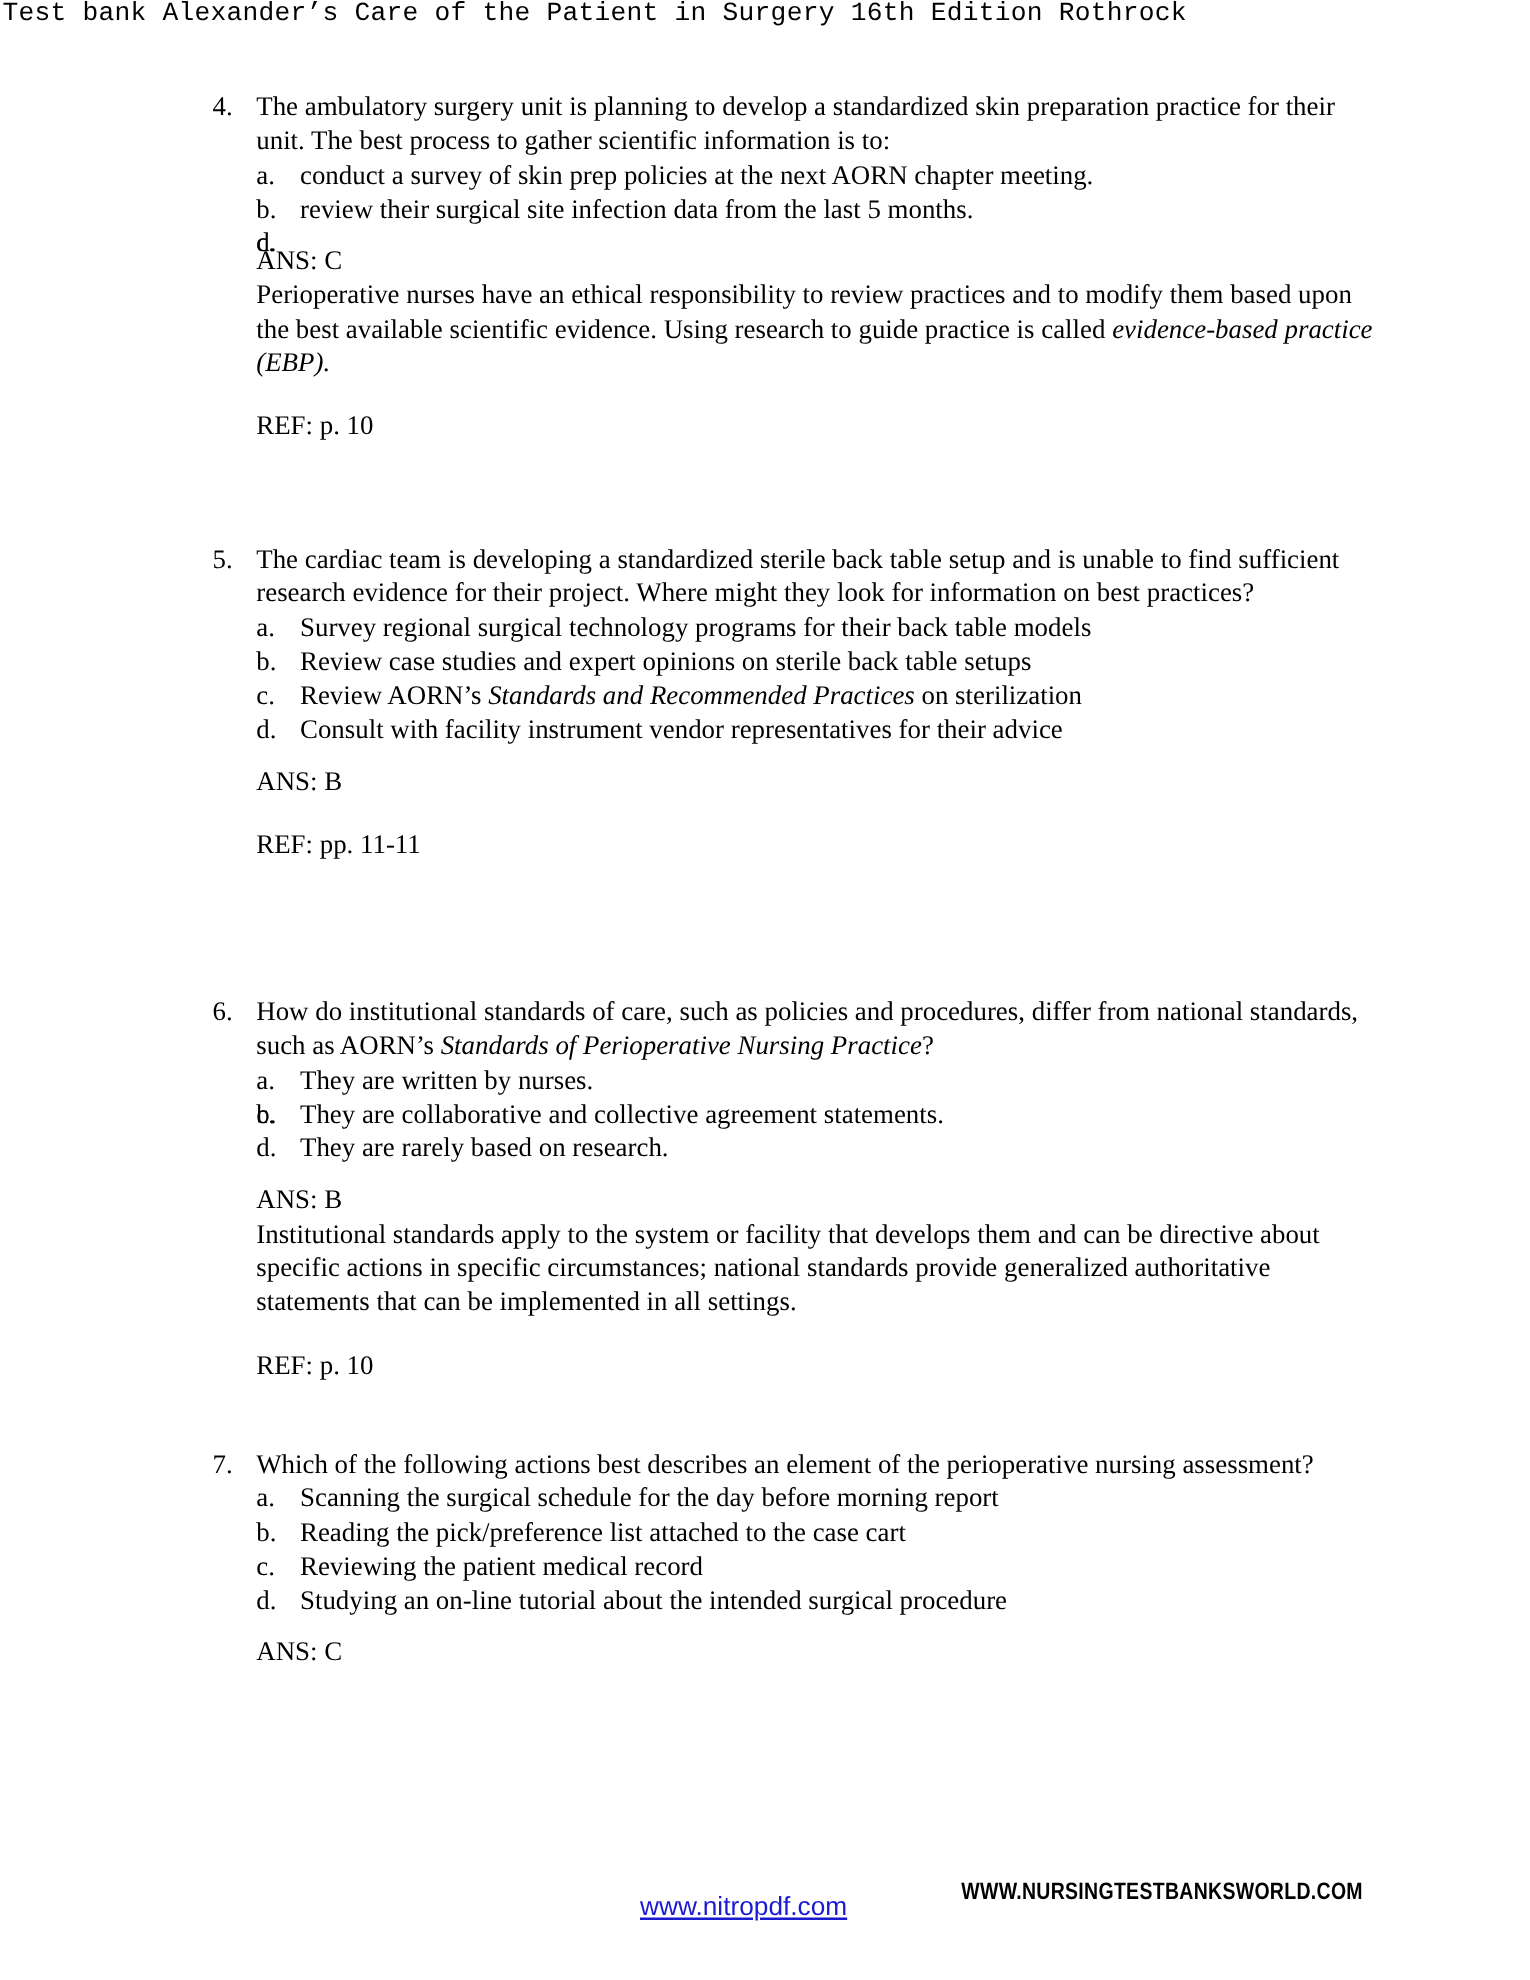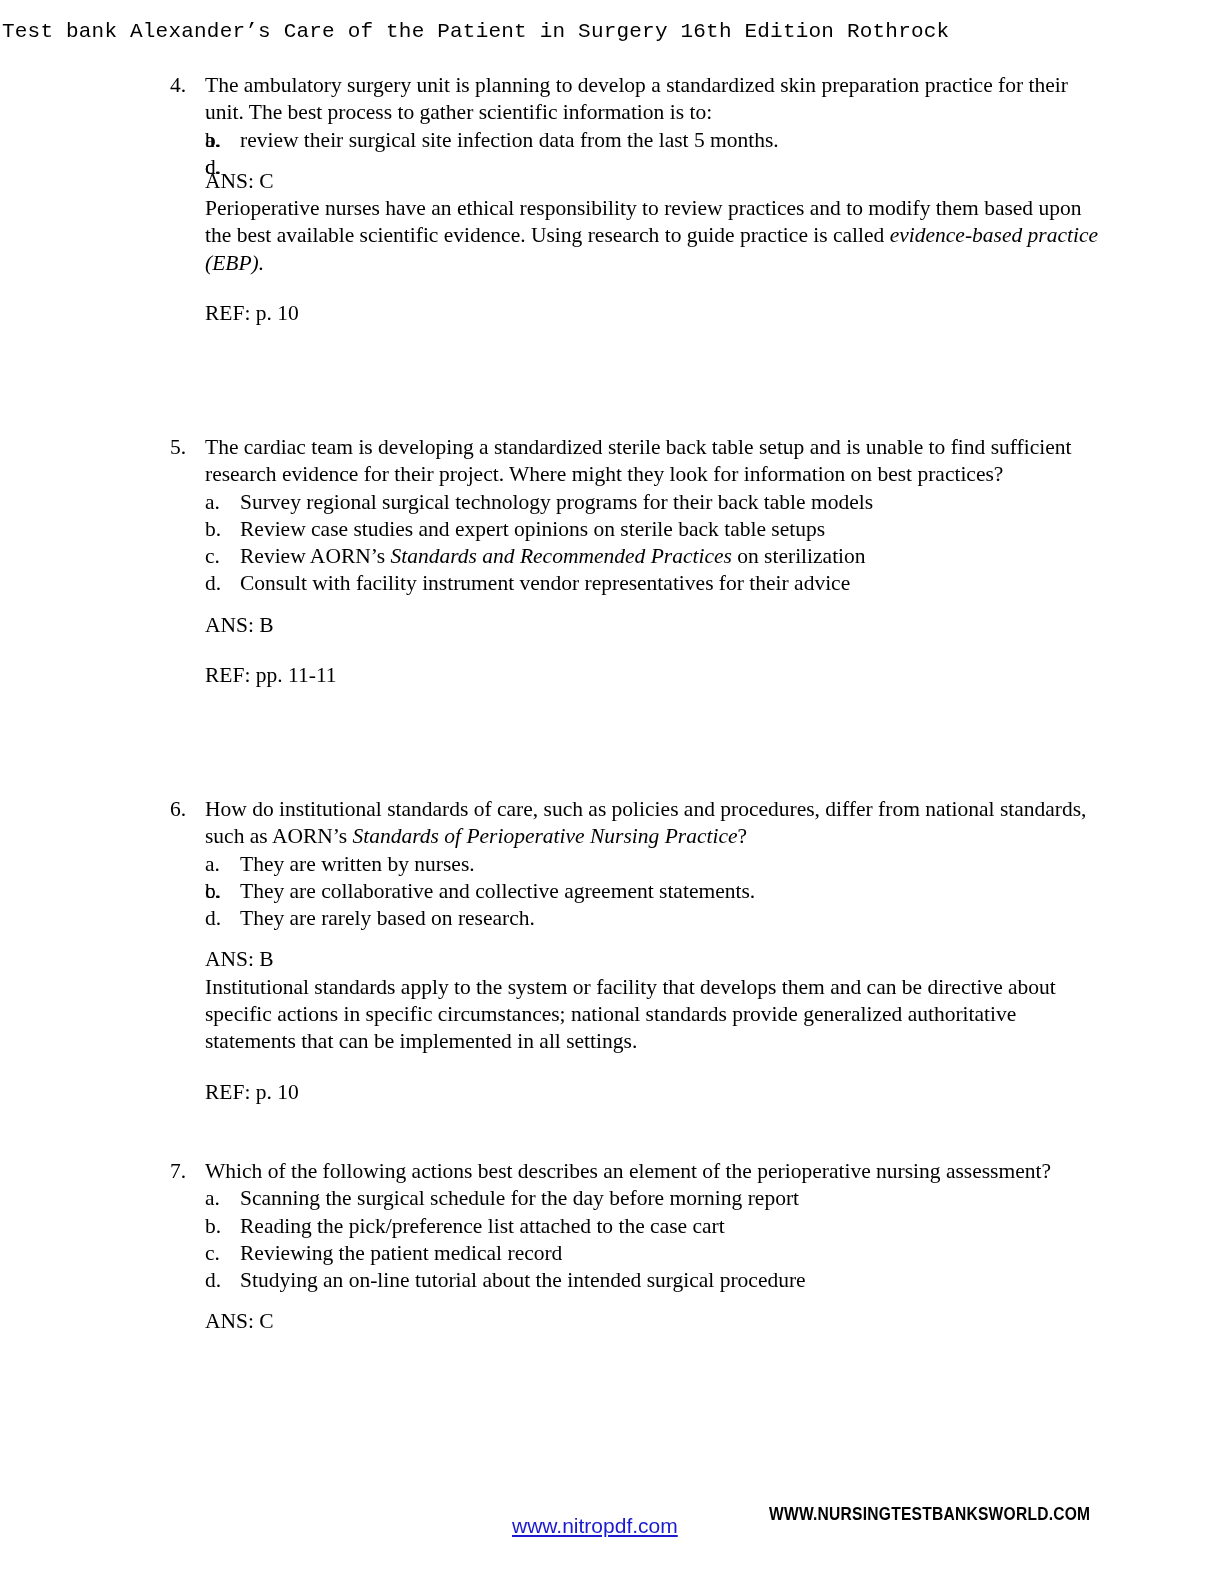--- a/index.html
+++ b/index.html
@@ -1,18 +1,18 @@
 <!DOCTYPE html>
 <html><head>
 <meta charset="utf-8">
 <style>
   html, body { margin: 0; padding: 0; background: #ffffff; }
   body { width: 1224px; height: 1584px; position: relative; overflow: hidden; color: #000; }
   .header {
-    position: absolute; left: 2px; top: 20px;
+    position: absolute; left: 2px; top: 0;
     font-family: "Liberation Mono", "DejaVu Sans Mono", monospace;
     font-size: 21px; letter-spacing: 0.2px; white-space: nowrap;
   }
   .serif { font-family: "Liberation Serif", "DejaVu Serif", serif; font-size: 21.5px; line-height: 27.3px; }
   .q { position: absolute; left: 170px; width: 930px; }
   .qrow { position: relative; padding-left: 35px; }
   .qnum { position: absolute; left: 0; top: 0; }
   .opt { position: relative; padding-left: 70px; }
   .optl { position: absolute; left: 35px; top: 0; }
   .ans { padding-left: 35px; }
@@ -33,21 +33,21 @@
 </head>
 <body>
 
 <div class="header">Test bank Alexander’s Care of the Patient in Surgery 16th Edition Rothrock</div>
 
 <div class="q serif" style="top:72px;">
   <div class="qrow">
     <span class="qnum">4.</span>
     <span>The ambulatory surgery unit is planning to develop a standardized skin preparation practice for their unit. The best process to gather scientific information is to:</span>
   </div>
-  <div class="opt"><span class="optl">a.</span></div>
+  <div class="opt"><span class="optl">a.</span><span>conduct a survey of skin prep policies at the next AORN chapter meeting.</span></div>
   <div class="opt"><span class="optl">b.</span><span>review their surgical site infection data from the last 5 months.</span></div>
   <div class="opt"><span class="optl">c.</span></div>
   <div class="opt"><span class="optl">d.</span></div>
   <div class="gap"></div>
   <div class="ans">ANS:  C</div>
   <div class="ans"><span>Perioperative nurses have an ethical responsibility to review practices and to modify them based upon the best available scientific evidence. Using research to guide practice is called </span><i>evidence-based practice (EBP).</i></div>
   <div class="gap2"></div>
   <div class="ans">REF:   p. 10</div>
 </div>
 

